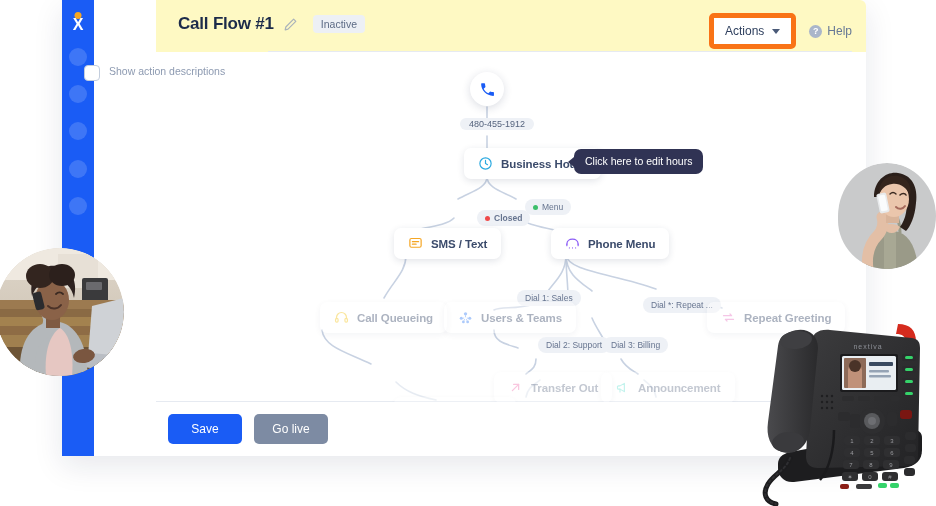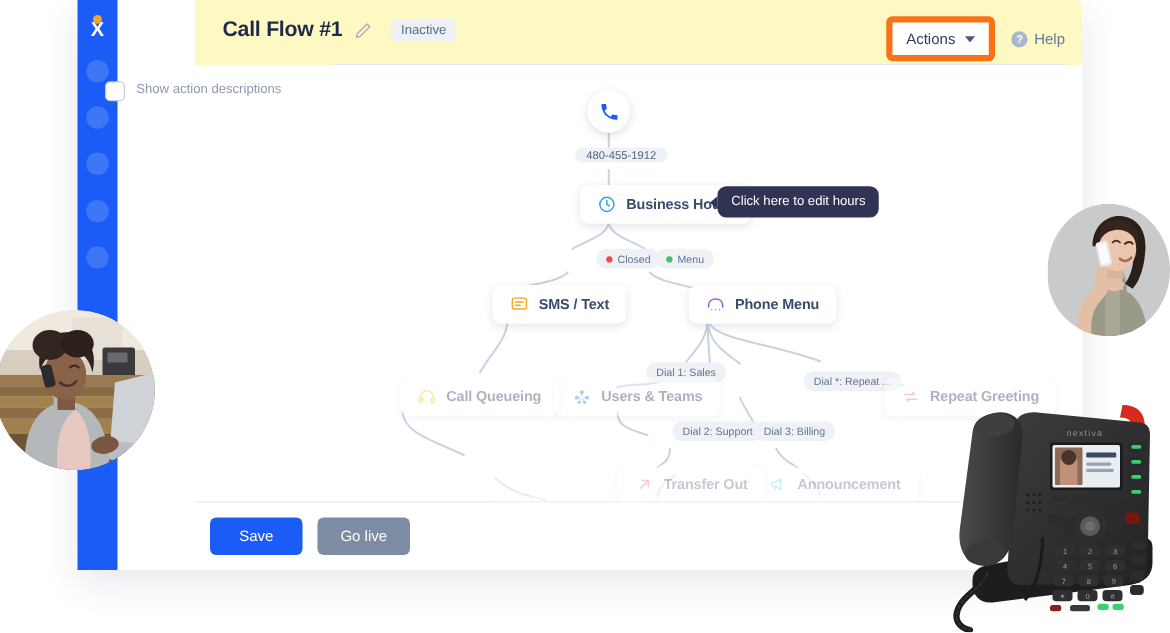--- a/index.html
+++ b/index.html
@@ -228,21 +228,21 @@
           <circle cx="12" cy="12" r="9"></circle>
             <path d="M12 7v5l3.2 2" stroke-linecap="round"></path>
         </svg>
         <span class="nlabel">Business Hours</span>
       </div>
 
       <div class="tooltip" style="left:418px;top:97px;">
         <span>Click here to edit hours</span>
       </div>
 
-      <div class="pill" style="left:321px;top:147px;">
+      <div class="pill" style="left:321px;top:158px;font-weight:bold;">
         <span class="dot" style="background:#ef4a4a;"></span><span>Closed</span>
       </div>
       <div class="pill" style="left:369px;top:147px;">
         <span class="dot" style="background:#3dbf6b;"></span><span>Menu</span>
       </div>
 
       <div class="node" style="left:238px;top:176px;">
         <svg class="nicon" viewBox="0 0 24 24" fill="none" stroke="#f5a623" stroke-width="1.9" stroke-linejoin="round">
           <rect x="3" y="4" width="18" height="14" rx="2.5"></rect>
             <path d="M7 9h10M7 13h6" stroke-linecap="round"></path>

